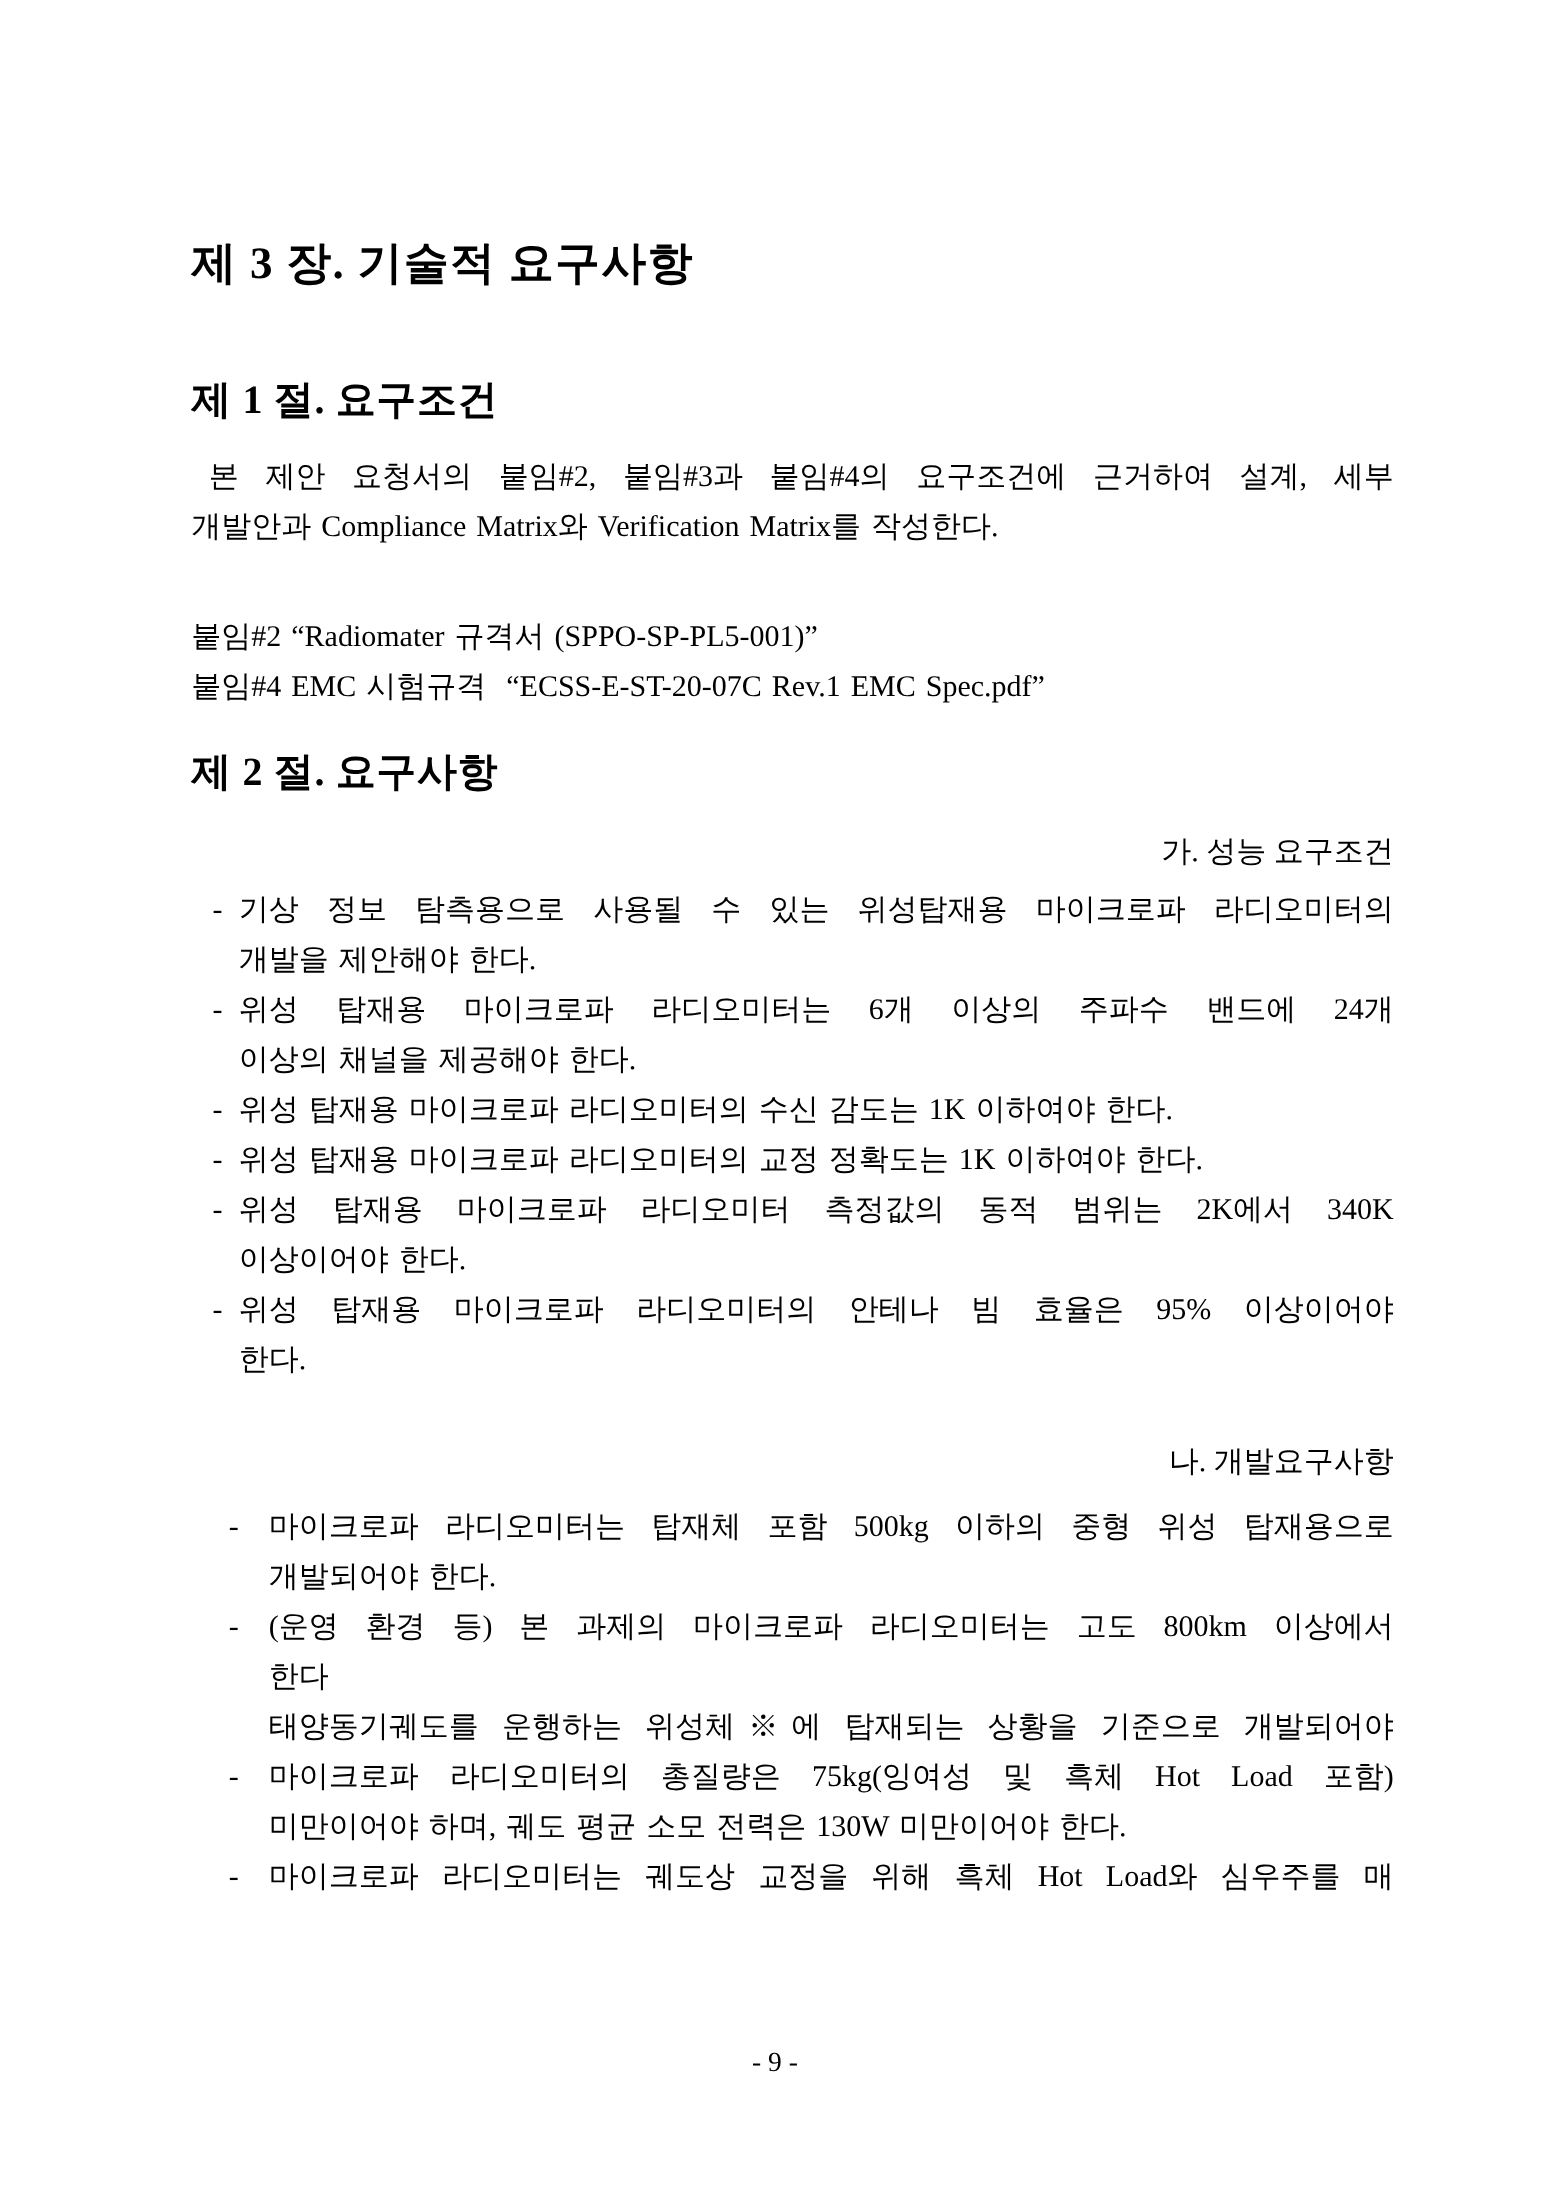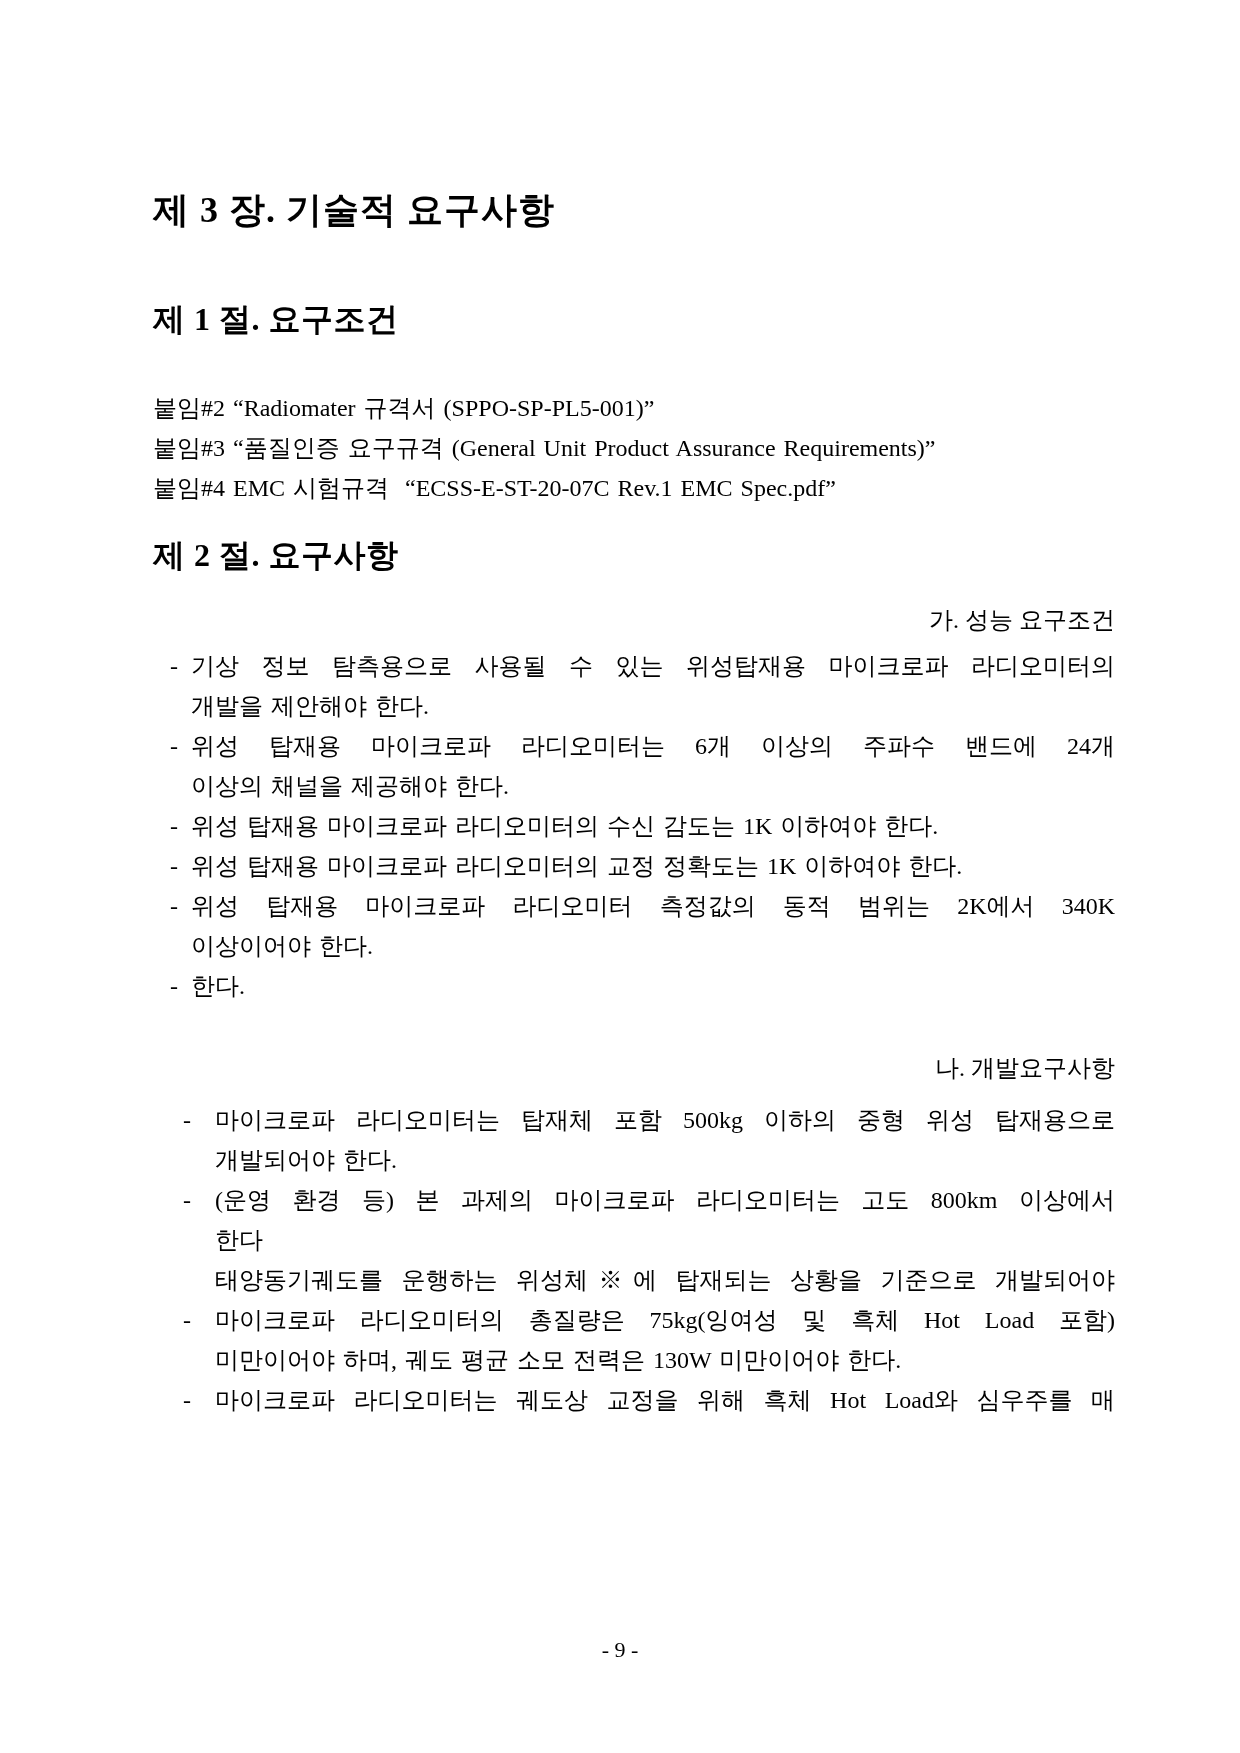--- a/index.html
+++ b/index.html
@@ -90,24 +90,27 @@
 </head>
 <body>
 
 <div class="content">
 
   <h1 class="chapter-title">제 3 장. 기술적 요구사항</h1>
 
   <section>
     <h2 class="section-title s1">제 1 절. 요구조건</h2>
 
+    <div class="para">
+      <div class="line jfull indent1">본 제안 요청서의 붙임#2, 붙임#3과 붙임#4의 요구조건에 근거하여 설계, 세부</div>
+      <div class="line">개발안과 Compliance Matrix와 Verification Matrix를 작성한다.</div>
+    </div>
 
     <div class="attachments">
       <div class="line att">붙임#2 “Radiomater 규격서 (SPPO-SP-PL5-001)”</div>
-      <div class="line att">붙임#3 “품질인증 요구규격 (General Unit Product Assurance Requirements)”</div>
       <div class="line att">붙임#4 EMC 시험규격  “ECSS-E-ST-20-07C Rev.1 EMC Spec.pdf”</div>
     </div>
   </section>
 
   <section>
     <h2 class="section-title s2">제 2 절. 요구사항</h2>
 
     <div class="sub-label a">가. 성능 요구조건</div>
 
     <div class="list ga">
@@ -129,20 +132,21 @@
         <span class="dash">-</span>
         <div class="line">위성 탑재용 마이크로파 라디오미터의 교정 정확도는 1K 이하여야 한다.</div>
       </div>
       <div class="item">
         <span class="dash">-</span>
         <div class="line jfull">위성 탑재용 마이크로파 라디오미터 측정값의 동적 범위는 2K에서 340K</div>
         <div class="line">이상이어야 한다.</div>
       </div>
       <div class="item">
         <span class="dash">-</span>
+        <div class="line jfull">위성 탑재용 마이크로파 라디오미터의 안테나 빔 효율은 95% 이상이어야</div>
         <div class="line">한다.</div>
       </div>
     </div>
 
     <div class="sub-label b">나. 개발요구사항</div>
 
     <div class="list na">
       <div class="item">
         <span class="dash">-</span>
         <div class="line jfull">마이크로파 라디오미터는 탑재체 포함 500kg 이하의 중형 위성 탑재용으로</div>

